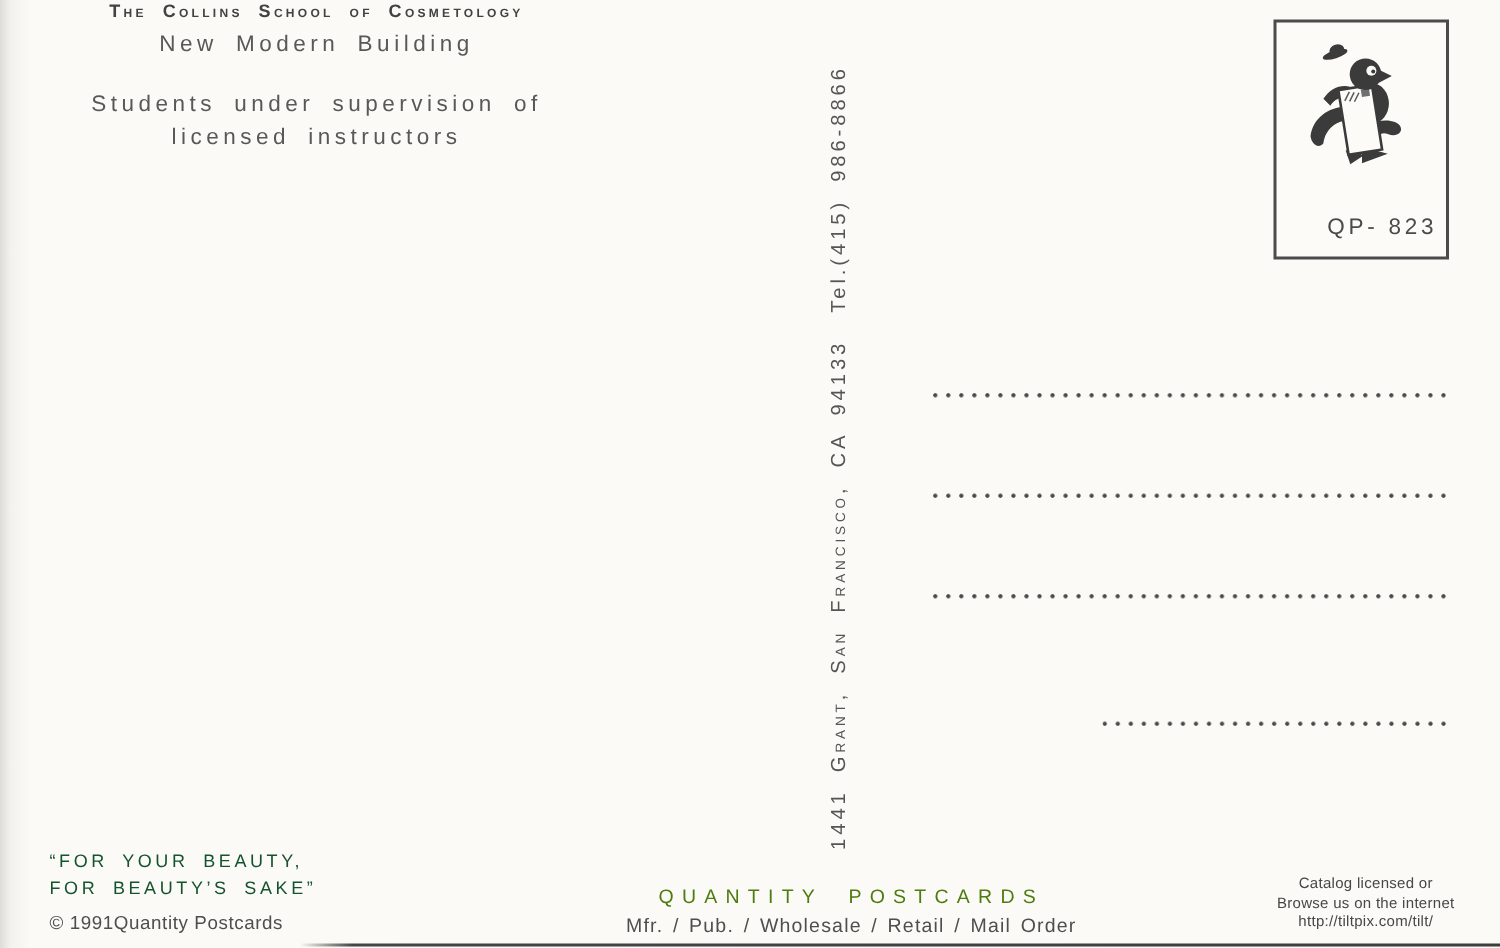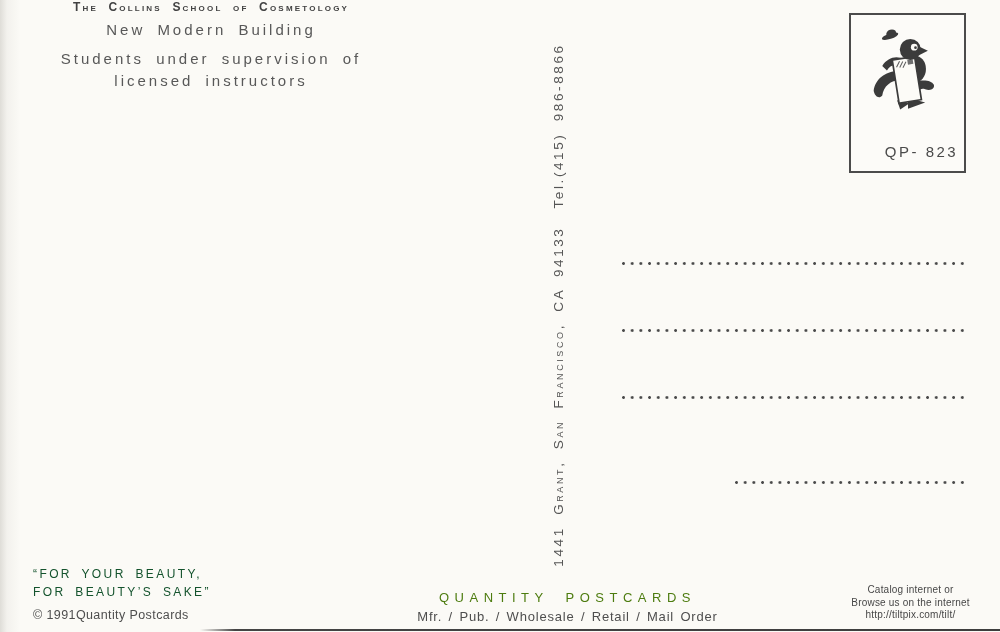--- a/index.html
+++ b/index.html
@@ -27,21 +27,21 @@
     color: #424242;
     margin-bottom: 5px;
   }
   .info-line {
     font-size: 15px;
     letter-spacing: 3px;
     word-spacing: 5px;
     line-height: 22px;
     color: #585858;
   }
-  .supervision { margin-top: 7px; }
+  .supervision { margin-top: 18px; }
 
   
   .address-stripe {
     position: absolute; left: 297px; top: 294px;
     width: 530px; height: 22px;
     transform: rotate(-90deg);
     text-align: center;
     white-space: nowrap;
     font-size: 13.5px;
     letter-spacing: 2.6px;
@@ -191,18 +191,18 @@
   <div>FOR BEAUTY’S SAKE”</div>
 </div>
 <div class="copyright">© 1991Quantity Postcards</div>
 
 <div class="publisher">
   <div class="publisher-name">QUANTITY POSTCARDS</div>
   <div class="publisher-services">Mfr.  /  Pub.  /  Wholesale  /  Retail  /  Mail Order</div>
 </div>
 
 <div class="catalog-note">
-  <div>Catalog internet or</div>
+  <div>Catalog licensed or</div>
   <div>Browse us on the internet</div>
   <div>http://tiltpix.com/tilt/</div>
 </div>
 
 <div class="bottom-edge"></div>
 
 </body></html>

